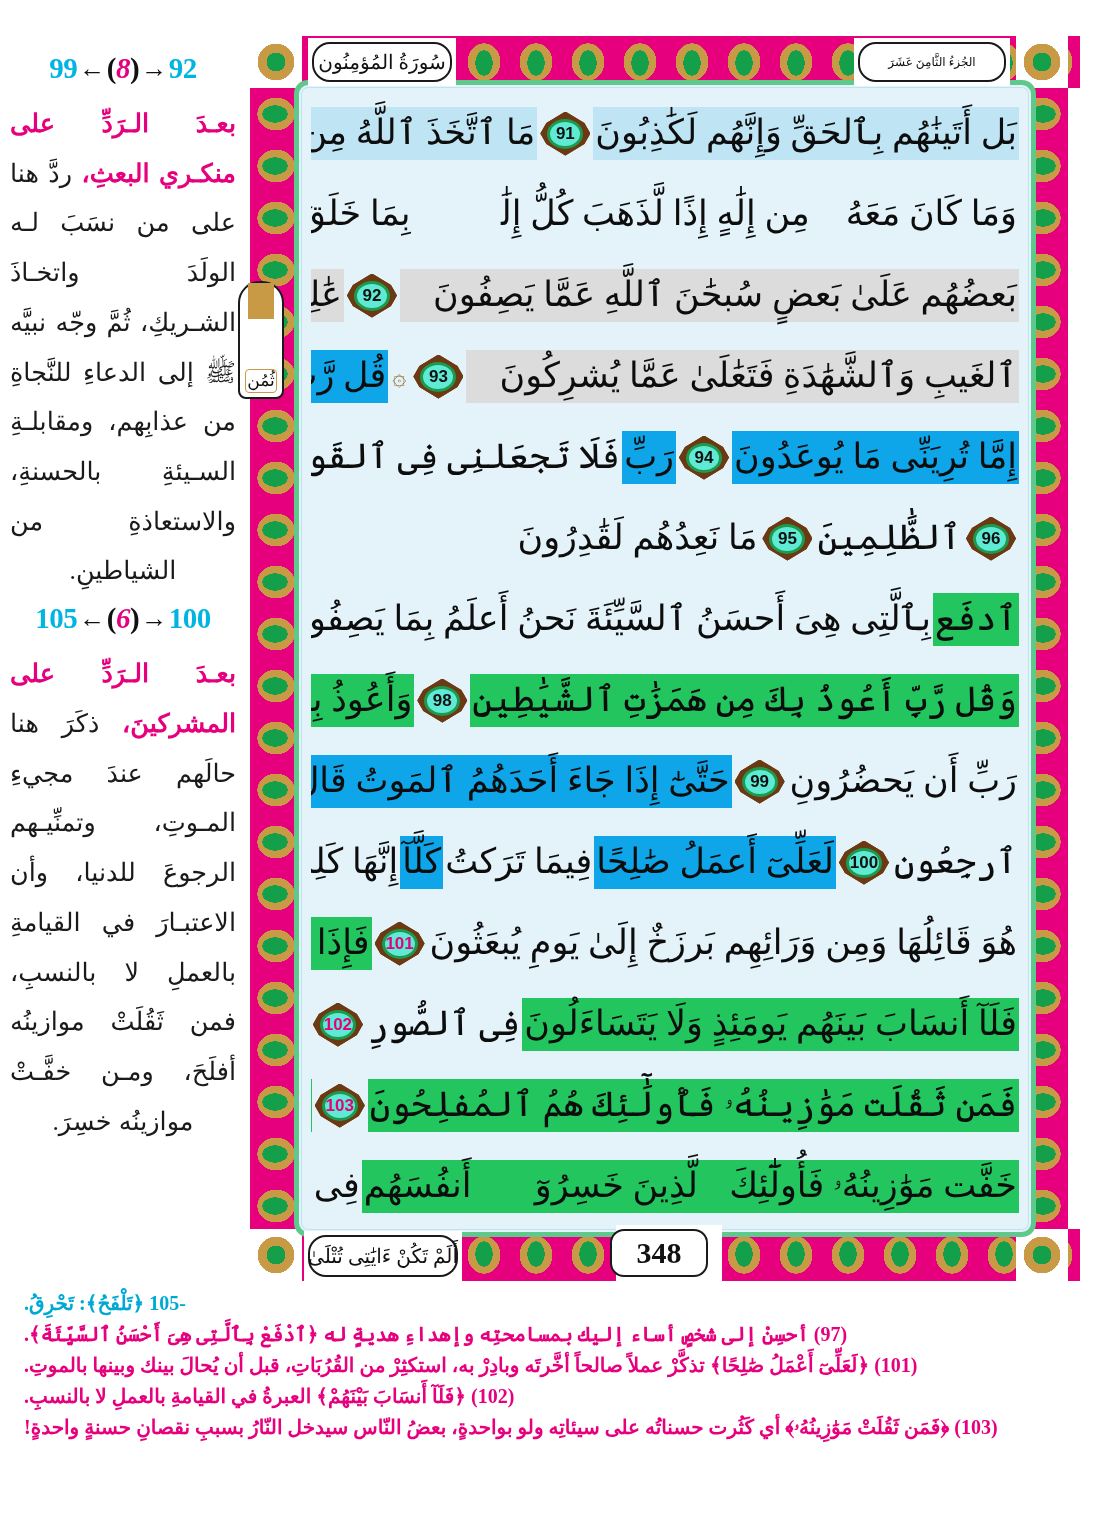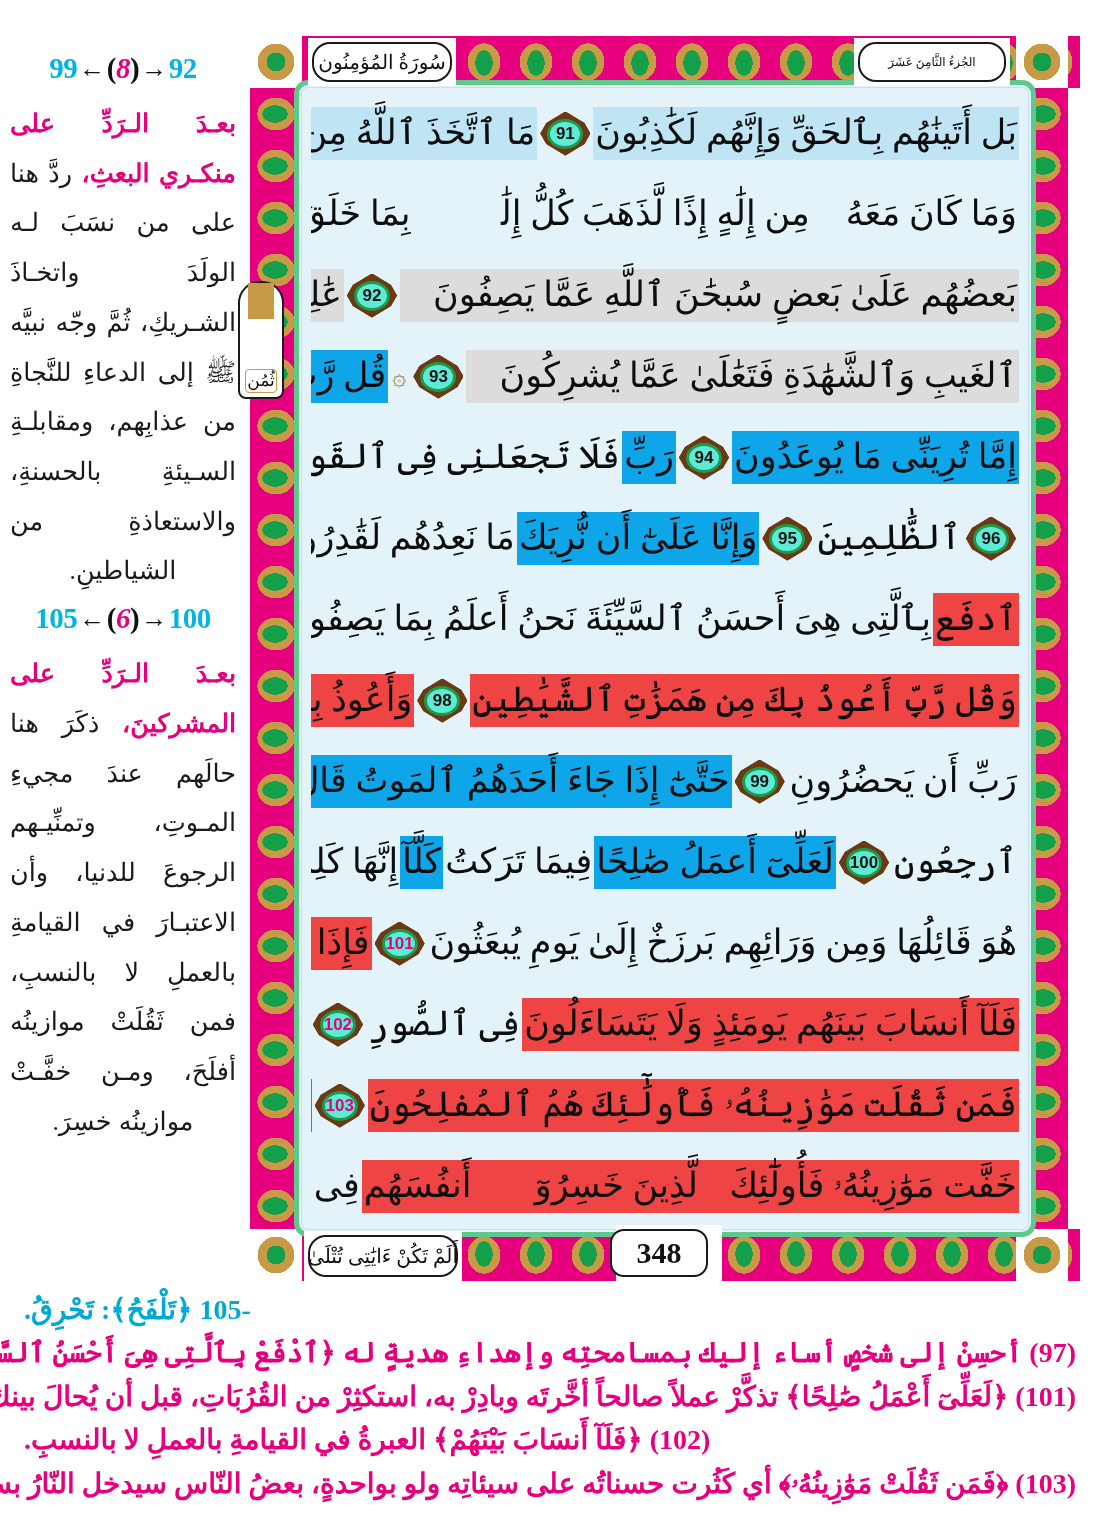--- a/index.html
+++ b/index.html
@@ -183,21 +183,21 @@
   }
   .ayah-line .seg {
     font-family: "Liberation Serif", "DejaVu Serif", serif;
     font-size: 35px;
     color: #0d0d0d;
     line-height: 1.15;
     padding: 6px 2px;
     letter-spacing: -0.5px;
   }
   .seg.hl-pink   { background: #0ea5e9; }
-  .seg.hl-yellow { background: #ef4444; }
+  .seg.hl-yellow { background: #22c55e; }
   .seg.hl-gray   { background: #dcdcdc; padding-left: 33px; }
   .seg.hl-blue   { background: #bfe4f4; }
   .seg.hl-none   { background: transparent; }
 
   
   .ayah-line .flex-gap { flex: 1 1 auto; }
 
   
   .ayah-marker {
     display: inline-flex;
@@ -234,21 +234,21 @@
   #footnotes {
     position: absolute;
     left: 0; right: 0; top: 1288px;
     padding: 0 20px 0 24px;
     direction: rtl;
     text-align: left;
   }
   .footnote {
     font-family: "Liberation Serif", serif;
     font-weight: bold;
-    font-size: 28px;
+    font-size: 20px;
     line-height: 1.55;
     color: #e6007e;
     text-align: left;
     white-space: nowrap;
     letter-spacing: -0.2px;
   }
   .footnote.cyan { color: #00a9d4; }
   .footnote .idx { direction: ltr; unicode-bidi: embed; }
 </style>
 </head>
@@ -350,21 +350,20 @@
       <div class="ayah-line">
         <span class="ayah-marker">
           <span class="diamond"></span>
           <span class="ring">96</span>
         </span>
         <span class="seg hl-none">ٱلظَّٰلِمِينَ</span>
         <span class="ayah-marker">
           <span class="diamond"></span>
           <span class="ring">95</span>
         </span>
-        <span class="seg hl-pink">وَإِنَّا عَلَىٰٓ أَن نُّرِيَكَ</span>
         <span class="seg hl-none">مَا نَعِدُهُم لَقَٰدِرُونَ</span>
         <span class="flex-gap"></span>
       </div>
       <div class="ayah-line">
         <span class="seg hl-yellow">ٱدفَع</span>
         <span class="seg hl-none">بِٱلَّتِى هِىَ أَحسَنُ ٱلسَّيِّئَةَ نَحنُ أَعلَمُ بِمَا يَصِفُونَ</span>
         <span class="flex-gap"></span>
       </div>
       <div class="ayah-line">
         <span class="seg hl-yellow">وَقُل رَّبِّ أَعُوذُ بِكَ مِن هَمَزَٰتِ ٱلشَّيَٰطِينِ</span>

